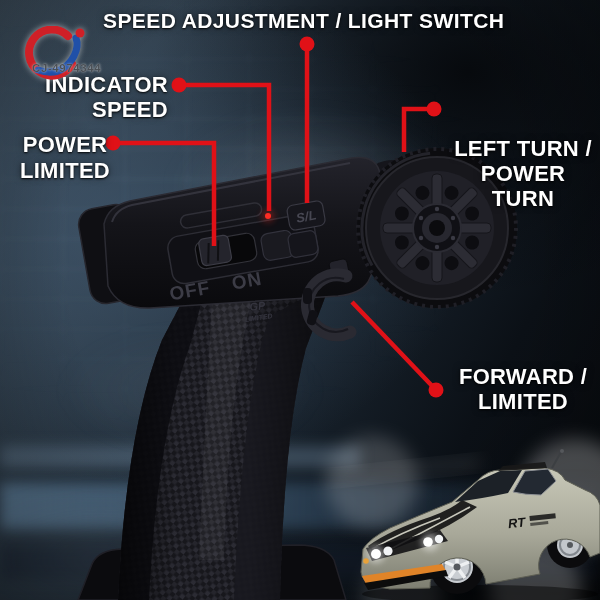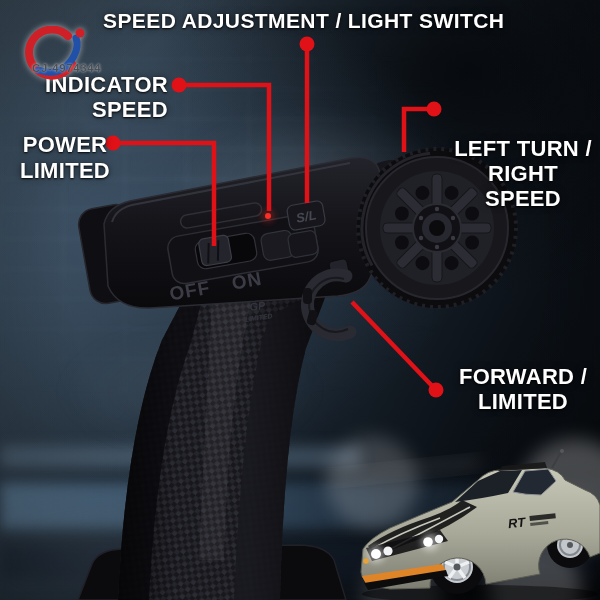--- a/index.html
+++ b/index.html
@@ -316,21 +316,21 @@
   <div class="label label-indicator">
     <div>INDICATOR</div>
     <div>SPEED</div>
   </div>
   <div class="label label-power">
     <div>POWER</div>
     <div>LIMITED</div>
   </div>
   <div class="label label-turn">
     <div>LEFT TURN /</div>
-    <div>RIGHT SPEED</div>
+    <div>POWER TURN</div>
   </div>
   <div class="label label-drive">
     <div>FORWARD /</div>
     <div>LIMITED</div>
   </div>
 
   <div class="logo">
     <svg width="96" height="60" viewBox="0 0 96 60" style="filter:drop-shadow(0 0 3px rgba(255,255,255,.55));">
       <path d="M 56 10 A 23 23 0 1 0 60 38" fill="none" style="stroke:var(--logo-red)" stroke-width="8" stroke-linecap="round"></path>
       <path d="M 26 44 Q 50 52 62 30 Q 67 20 64 12" fill="none" style="stroke:var(--logo-blue)" stroke-width="7" stroke-linecap="round"></path>

